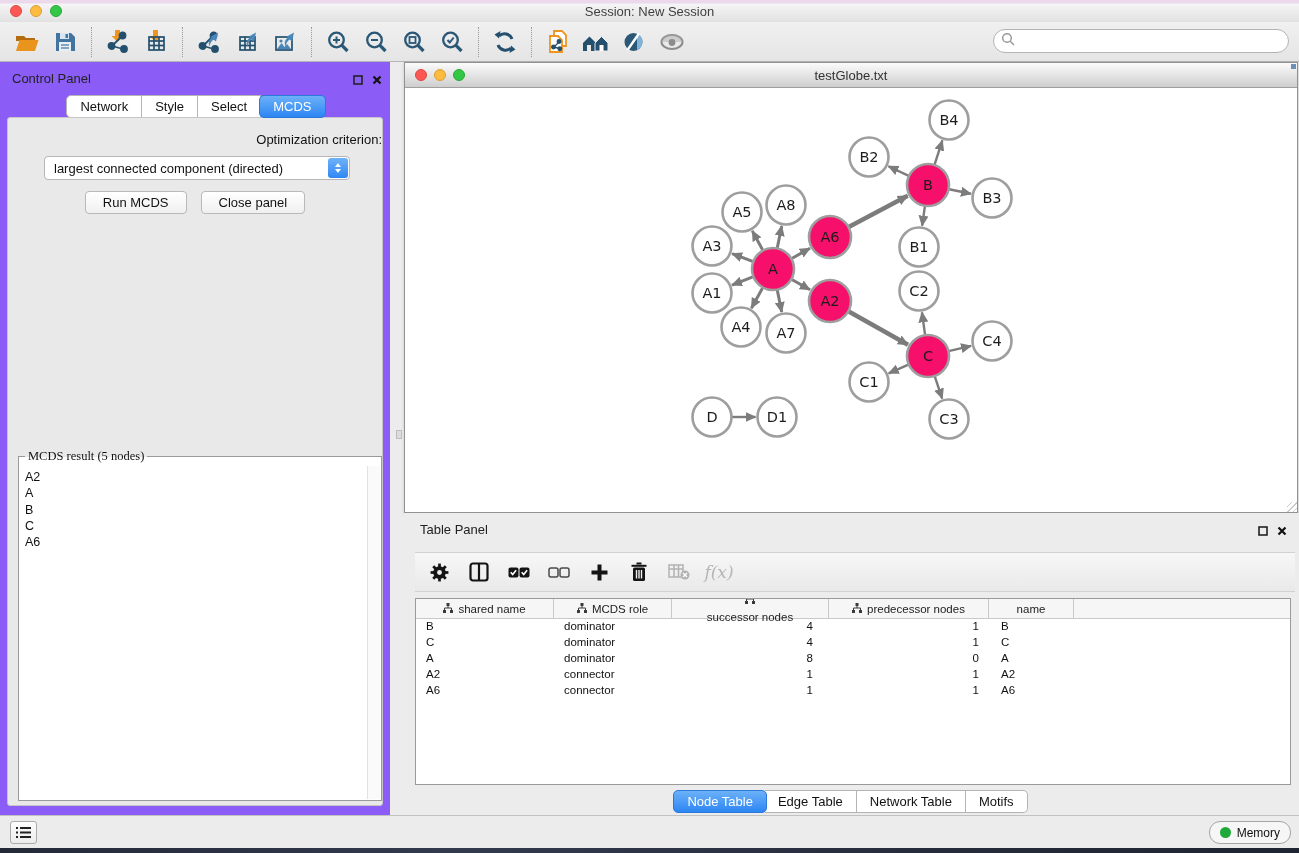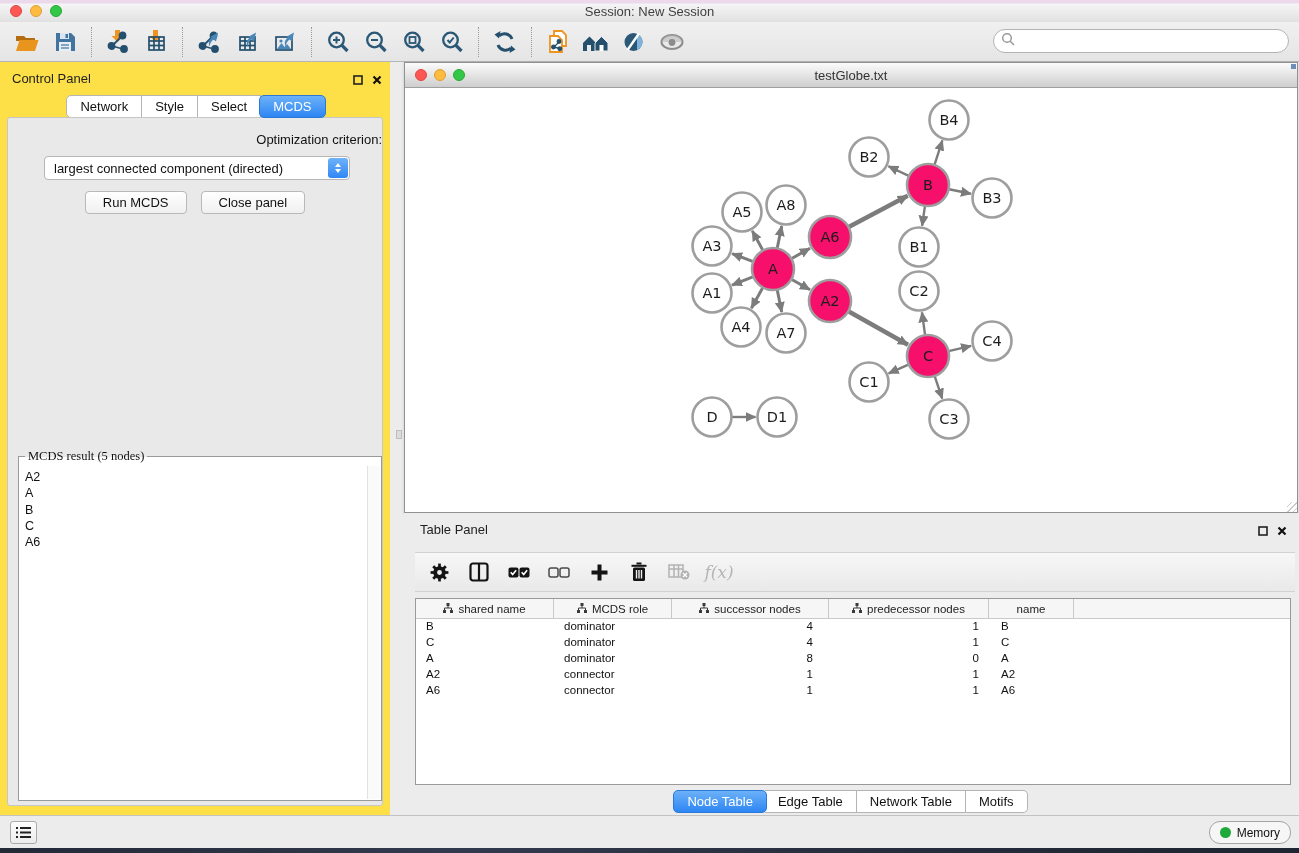--- a/index.html
+++ b/index.html
@@ -23,21 +23,21 @@
     background:linear-gradient(#f0f0f0,#e5e5e5);border-bottom:1px solid #b5b5b5;
     display:flex;align-items:center;padding-left:8px;}
   .tb-icon{width:38px;height:32px;display:flex;align-items:center;justify-content:center;cursor:pointer;}
   .tb-sep{width:1px;height:30px;border-left:1px dotted #999;margin:0 7px;}
   .search-wrap{position:absolute;right:10px;top:7px;width:296px;height:24px;background:#fff;
     border:1px solid #b3b3b3;border-radius:12px;display:flex;align-items:center;padding-left:7px;}
   .search-wrap input{border:none;outline:none;flex:1;font-size:12px;background:transparent;height:18px;
     font-family:"Liberation Sans",sans-serif;}
 
   
-  .control-panel{position:absolute;left:0;top:62px;width:390px;height:753px;background:#fde047;}
+  .control-panel{position:absolute;left:0;top:62px;width:390px;height:753px;background:#8b5cf6;}
   .panel-head{position:absolute;left:12px;top:9px;font-size:13px;color:#222;}
   .panel-ctrls{position:absolute;right:8px;top:9px;display:flex;gap:9px;align-items:center;}
   .seg-row{position:absolute;left:0;top:33px;width:100%;display:flex;justify-content:center;}
   .seg{font-size:13px;padding:3px 13px;background:#fff;border:1px solid #b4b4b4;border-left:none;
     color:#111;cursor:pointer;white-space:nowrap;}
   .seg:first-child{border-left:1px solid #b4b4b4;border-radius:5px 0 0 5px;}
   .seg:last-child{border-radius:0 5px 5px 0;}
   .seg.selected{background:linear-gradient(#6cb1f8,#2d86f4);color:#fff;border:1px solid #2a78d8;
     border-radius:5px;margin:0 -2px;position:relative;z-index:1;}
   .cp-inner{position:absolute;left:7px;top:55px;width:376px;height:689px;background:#e9e9e9;
@@ -561,21 +561,21 @@
             <span><svg width="10" height="10" viewBox="0 0 10 10">
                 <g fill="#3a3a3a">
                   <rect x="3.5" y="0" width="3" height="3"></rect>
                   <rect x="0" y="7" width="3" height="3"></rect>
                   <rect x="7" y="7" width="3" height="3"></rect>
                 </g>
                 <path d="M5 3 v2 M1.5 7 V5 h7 v2" stroke="#3a3a3a" stroke-width="1" fill="none"></path>
               </svg></span>
             <span>MCDS role</span>
           </div>
-          <div class="dt-hcell" style="width: 157px;">
+          <div class="dt-hcell" style="width: 157px; flex-direction: column;">
             <span><svg width="10" height="10" viewBox="0 0 10 10">
                 <g fill="#3a3a3a">
                   <rect x="3.5" y="0" width="3" height="3"></rect>
                   <rect x="0" y="7" width="3" height="3"></rect>
                   <rect x="7" y="7" width="3" height="3"></rect>
                 </g>
                 <path d="M5 3 v2 M1.5 7 V5 h7 v2" stroke="#3a3a3a" stroke-width="1" fill="none"></path>
               </svg></span>
             <span>successor nodes</span>
           </div>

